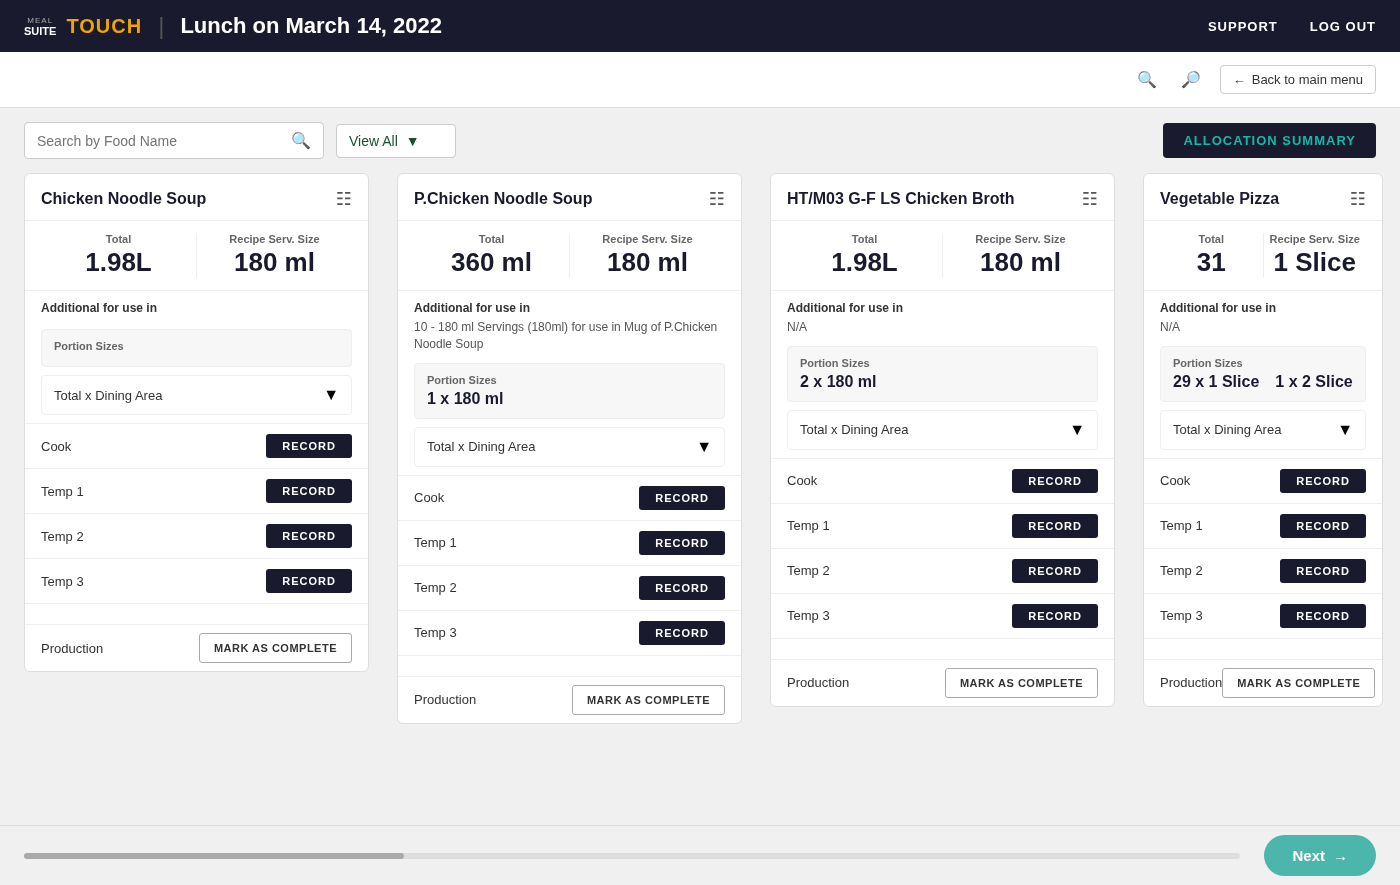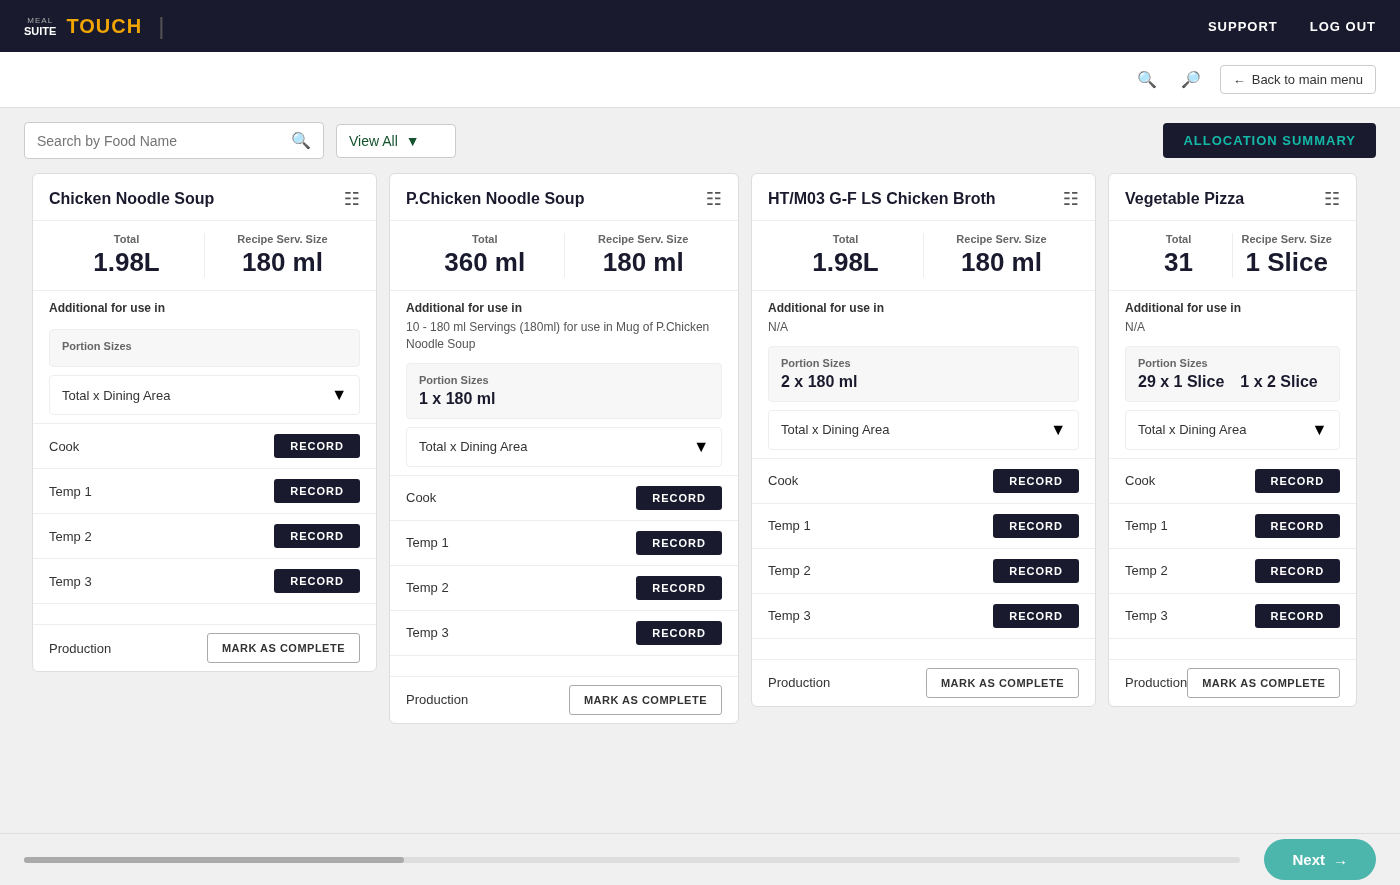--- a/index.html
+++ b/index.html
@@ -90,24 +90,23 @@
     }
     .controls-spacer { flex: 1; }
     .allocation-btn {
       background: #1a1a2e; color: #14b8a6; border: none; border-radius: 4px;
       padding: 10px 20px; font-size: 13px; font-weight: 700; letter-spacing: 1px;
       cursor: pointer; text-transform: uppercase;
     }
 
     
     .cards-area {
-      display: flex; gap: 0; padding: 0 24px; overflow-x: hidden;
+      display: flex; gap: 16px; padding: 0 24px; overflow-x: hidden;
       height: calc(885px - 52px - 56px - 60px - 48px);
       align-items: flex-start;
-      margin-left: 8px;
     }
 
     
     .card {
       background: white; border: 1px solid #ddd; border-radius: 6px;
       min-width: 345px; max-width: 350px; margin-right: 12px;
       display: flex; flex-direction: column;
       overflow: hidden;
     }
     .card-partial {
@@ -175,21 +174,21 @@
       border: 1px solid #aaa; background: white; color: #333; border-radius: 3px;
       padding: 8px 14px; font-size: 11px; font-weight: 700; letter-spacing: 0.5px;
       cursor: pointer; text-transform: uppercase; white-space: nowrap;
     }
 
     
     .bottom-bar {
       position: fixed; bottom: 0; left: 0; right: 0;
       background: #f0f0f0; border-top: 1px solid #ddd;
       display: flex; align-items: center; padding: 8px 24px;
-      height: 52px;
+      height: 60px;
     }
     .scrollbar-track {
       flex: 1; height: 6px; background: #ddd; border-radius: 3px; margin-right: 24px;
     }
     .scrollbar-thumb {
       width: 380px; height: 6px; background: #aaa; border-radius: 3px;
     }
     .next-btn {
       background: #4db6ac; color: white; border: none; border-radius: 24px;
       padding: 12px 28px; font-size: 15px; font-weight: 600; cursor: pointer;
@@ -201,20 +200,21 @@
 
 <header class="header">
   <div class="logo-area">
     <div class="logo-box">
       <span class="logo-meal">MEAL</span>
       <span class="logo-suite">SUITE</span>
     </div>
     <span class="logo-touch">TOUCH</span>
   </div>
   <span class="header-divider">|</span>
+  <span class="header-title">Lunch on March 14, 2022</span>
   <div class="header-spacer"></div>
   <nav class="header-nav">
     <span class="header-nav-item">SUPPORT</span>
     <span class="header-nav-item">LOG OUT</span>
   </nav>
 </header>
 
 <div class="toolbar">
   <div class="toolbar-spacer"></div>
   <button class="icon-btn" title="Zoom out">🔍</button>

